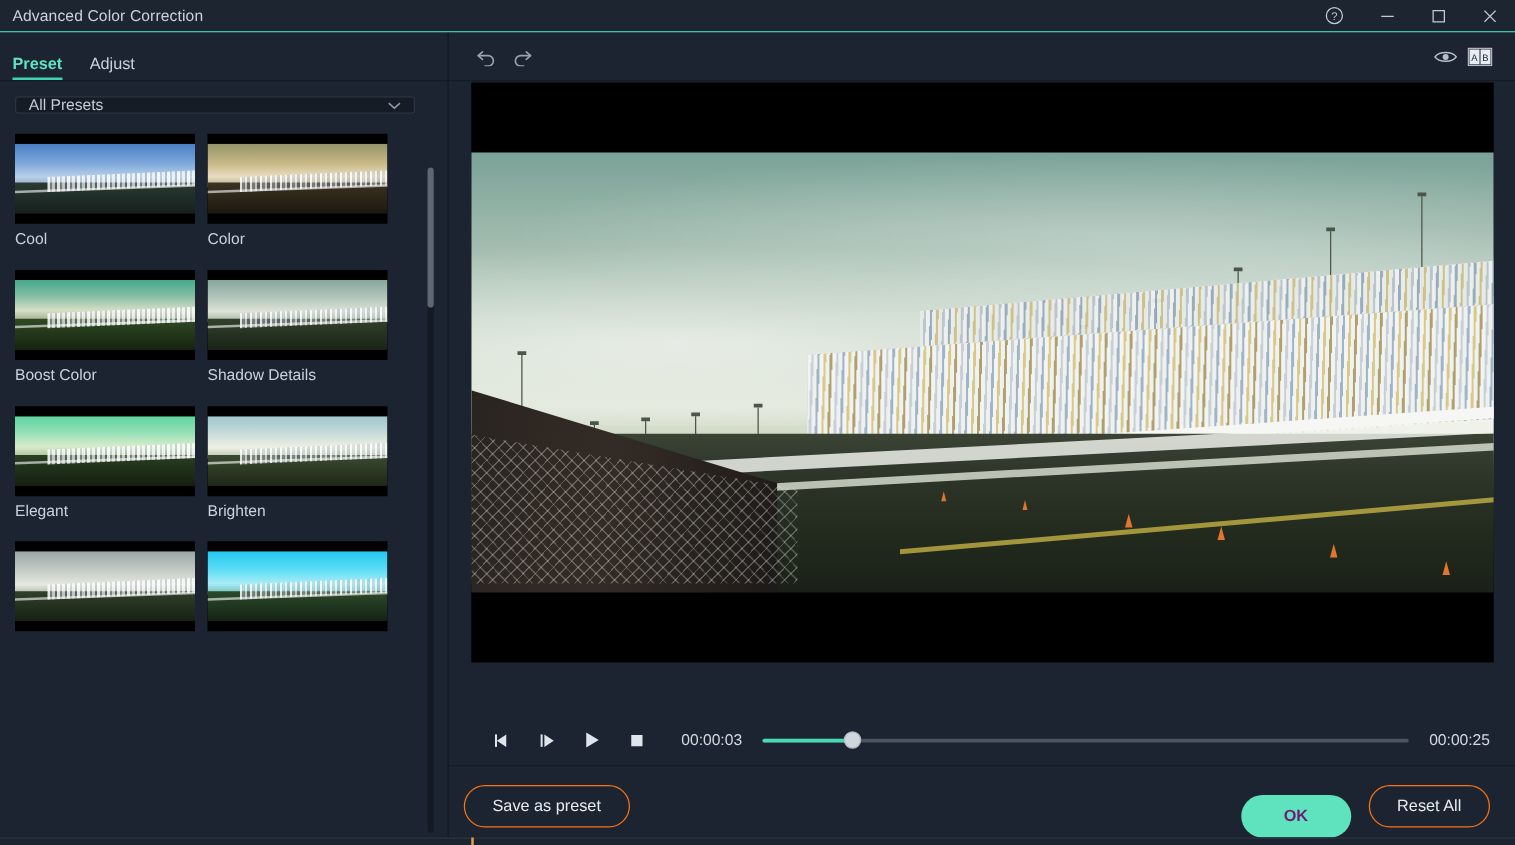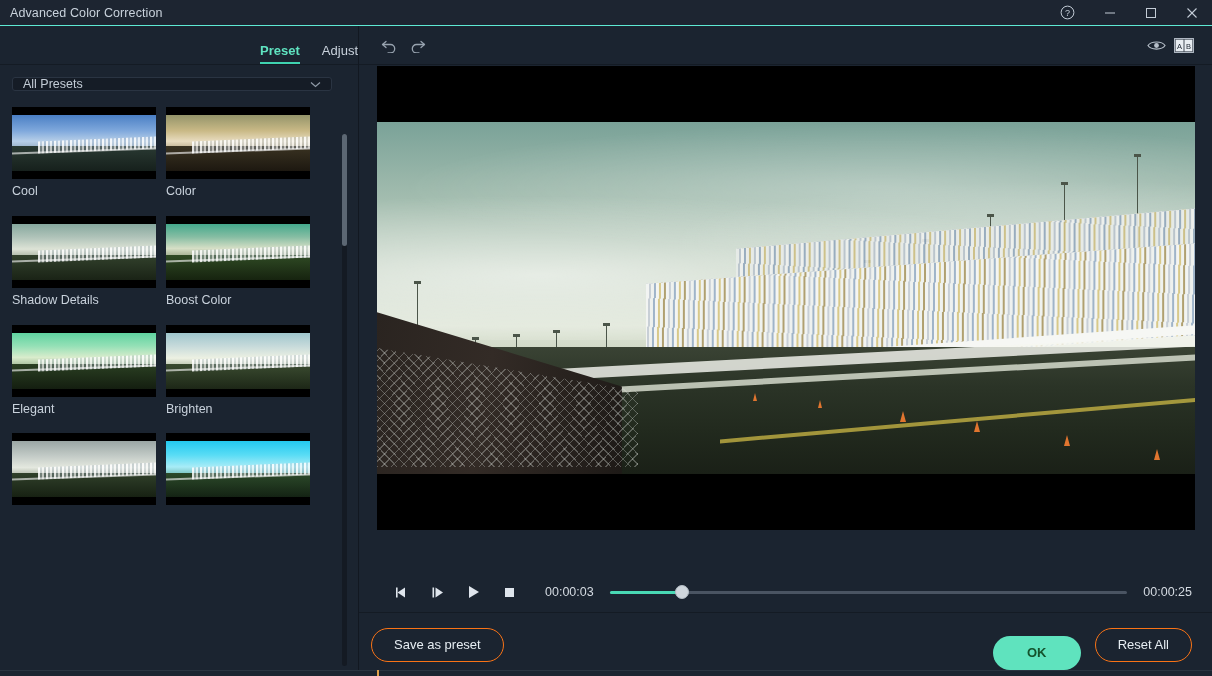--- a/index.html
+++ b/index.html
@@ -46,21 +46,20 @@
     background: #1b2430;
     display: flex; flex-direction: column;
     border-right: 1px solid #121821;
     position: relative;
   }
   .tabs {
     height: 39px; flex: 0 0 39px;
     display: flex; align-items: flex-end;
     padding-left: 10px; gap: 22px;
     border-bottom: 1px solid #141b24;
-    justify-content: flex-end;
   }
   .tab {
     font-size: 13px; color: #c9d2dc;
     padding-bottom: 7px; position: relative;
     line-height: 1;
   }
   .tab.active { color: #5fe3c0; font-weight: bold; }
   .tab.active::after {
     content: ""; position: absolute;
     left: 0; right: 0; bottom: 0; height: 2px;
@@ -316,21 +315,21 @@
   .btn {
     height: 34px; border-radius: 17px;
     display: flex; align-items: center; justify-content: center;
     font-size: 13px; white-space: nowrap;
   }
   .btn.outline {
     border: 1px solid #f97316; color: #e6edf2;
     background: transparent; padding: 0 22px;
   }
   .btn.primary {
-    background: #5fe3be; color: #14532d;
+    background: #5fe3be; color: #701a75;
     font-weight: bold; width: 88px; margin-top: 16px;
   }
   .footer .gap { flex: 1 1 auto; }
   .footer .btn + .btn { margin-left: 14px; }
 
   .bottom-strip {
     position: absolute; left: 0; right: 0; bottom: 0;
     height: 6px; background: #1b2430;
     border-top: 1px solid #2a3440;
   }
@@ -411,38 +410,38 @@
                   <div class="ground" style="background: linear-gradient(rgb(58, 51, 34) 0%, rgb(29, 24, 16) 100%);"></div>
                   <div class="stands"></div>
                   <div class="strip"></div>
                 </div>
               </div>
               <div class="preset-name">Color</div>
             </div>
             <div class="preset-item">
               <div class="thumb">
                 <div class="band">
+                  <div class="sky" style="background: linear-gradient(rgb(68, 169, 140) 0%, rgb(134, 189, 163) 38%, rgb(214, 223, 198) 72%, rgb(151, 163, 132) 100%);"></div>
+                  <div class="ground" style="background: linear-gradient(rgb(47, 74, 36) 0%, rgb(22, 35, 15) 100%);"></div>
+                  <div class="stands"></div>
+                  <div class="strip"></div>
+                </div>
+              </div>
+              <div class="preset-name">Boost Color</div>
+            </div>
+            <div class="preset-item">
+              <div class="thumb">
+                <div class="band">
                   <div class="sky" style="background: linear-gradient(rgb(134, 168, 158) 0%, rgb(177, 196, 186) 40%, rgb(221, 227, 214) 74%, rgb(163, 174, 155) 100%);"></div>
                   <div class="ground" style="background: linear-gradient(rgb(50, 65, 44) 0%, rgb(26, 35, 22) 100%);"></div>
                   <div class="stands"></div>
                   <div class="strip"></div>
                 </div>
               </div>
               <div class="preset-name">Shadow Details</div>
-            </div>
-            <div class="preset-item">
-              <div class="thumb">
-                <div class="band">
-                  <div class="sky" style="background: linear-gradient(rgb(68, 169, 140) 0%, rgb(134, 189, 163) 38%, rgb(214, 223, 198) 72%, rgb(151, 163, 132) 100%);"></div>
-                  <div class="ground" style="background: linear-gradient(rgb(47, 74, 36) 0%, rgb(22, 35, 15) 100%);"></div>
-                  <div class="stands"></div>
-                  <div class="strip"></div>
-                </div>
-              </div>
-              <div class="preset-name">Boost Color</div>
             </div>
             <div class="preset-item">
               <div class="thumb">
                 <div class="band">
                   <div class="sky" style="background: linear-gradient(rgb(95, 211, 160) 0%, rgb(148, 224, 182) 38%, rgb(217, 236, 204) 72%, rgb(158, 181, 147) 100%);"></div>
                   <div class="ground" style="background: linear-gradient(rgb(42, 63, 34) 0%, rgb(20, 30, 16) 100%);"></div>
                   <div class="stands"></div>
                   <div class="strip"></div>
                 </div>
               </div>

